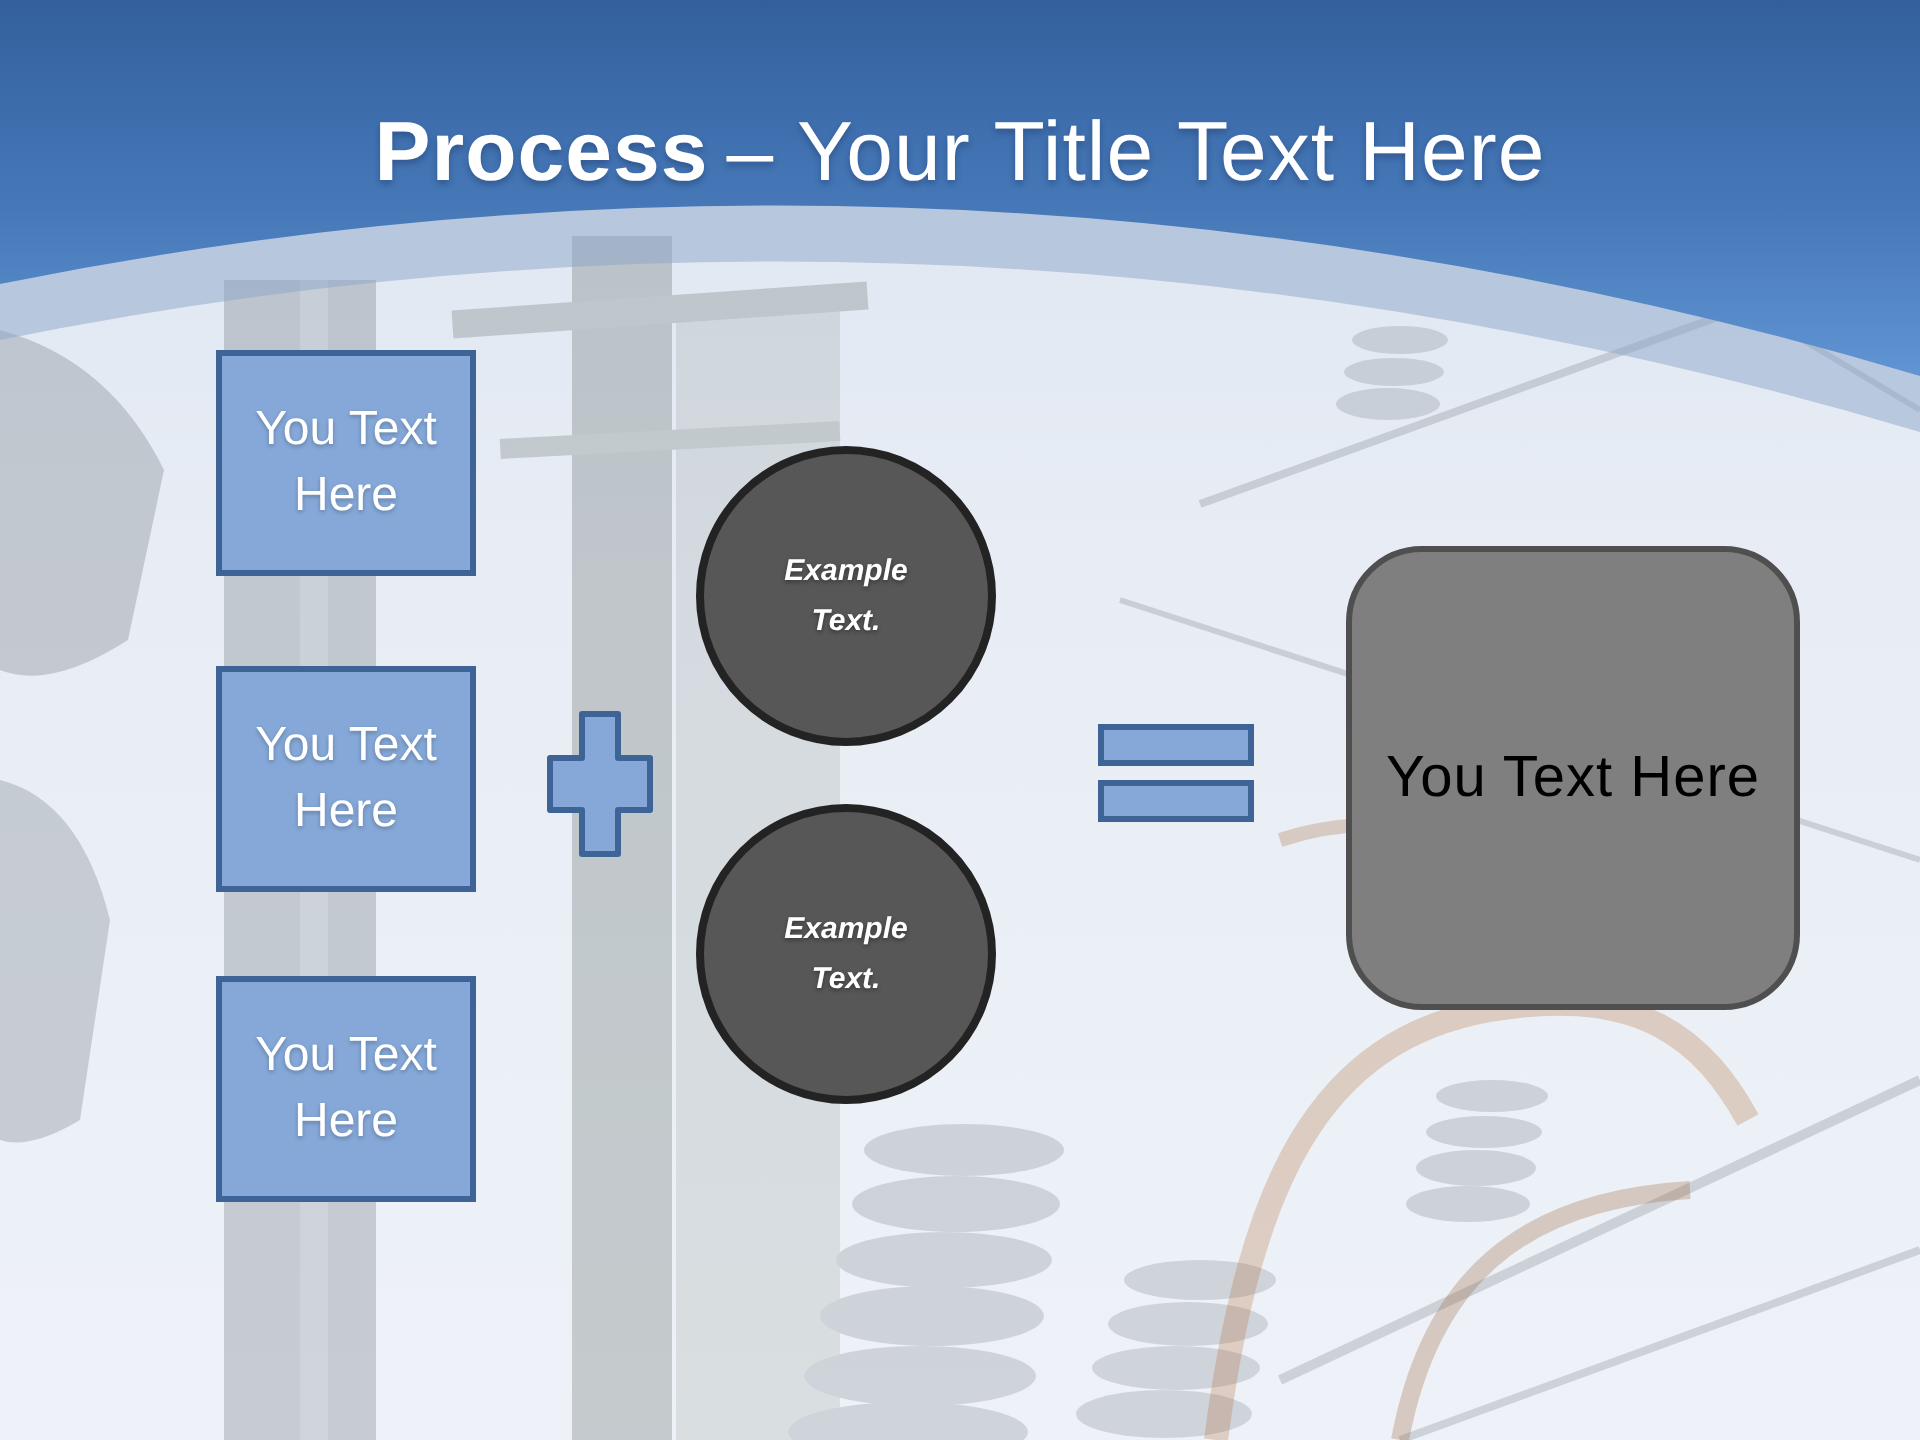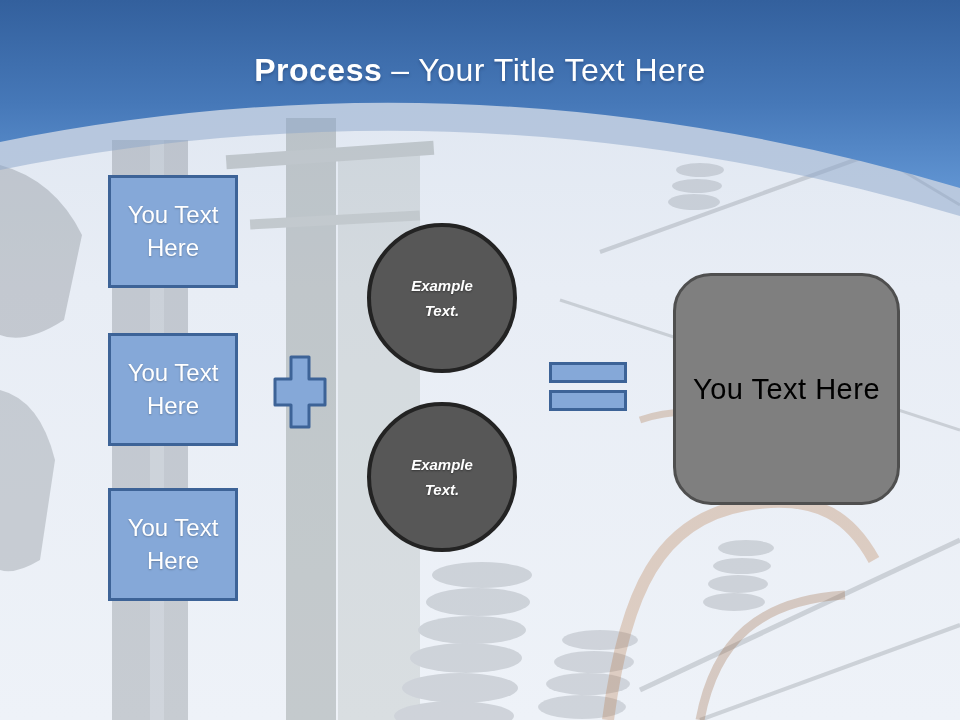--- a/index.html
+++ b/index.html
@@ -7,39 +7,39 @@
     position:relative;width:960px;height:720px;overflow:hidden;
     background:linear-gradient(180deg,#dde5f0 0%,#e8edf5 40%,#eef2f8 100%);
     font-family:"Liberation Sans",sans-serif;
   }
   svg{display:block;}
   .abs{position:absolute;}
   
   #header-svg{position:absolute;top:0;left:0;}
   #slide-title{
     position:absolute;top:52px;left:0;width:960px;text-align:center;
-    color:#ffffff;font-size:32px;letter-spacing:.5px;
+    color:#ffffff;font-size:42px;letter-spacing:.5px;
     text-shadow:0 2px 3px rgba(20,40,80,.35);
   }
   #slide-title .t-bold{font-weight:700;}
   #slide-title .t-rest{font-weight:400;margin-left:9px;}
   
   .input-box{
     position:absolute;left:108px;width:130px;height:113px;box-sizing:border-box;
     background:#85a8d8;border:3px solid #3d6397;
     display:flex;align-items:center;justify-content:center;text-align:center;
     color:#ffffff;font-size:24px;line-height:1.35;
     text-shadow:0 1px 2px rgba(0,0,0,.25);
   }
   #input-box-1{top:175px;}
   #input-box-2{top:333px;}
   #input-box-3{top:488px;}
   
   .process-circle{
-    position:absolute;left:367px;width:150px;height:150px;box-sizing:border-box;
+    position:absolute;left:348px;width:150px;height:150px;box-sizing:border-box;
     background:#575757;border:4px solid #232323;border-radius:50%;
     display:flex;align-items:center;justify-content:center;text-align:center;
     color:#ffffff;font-size:15px;font-weight:700;font-style:italic;line-height:1.7;
     padding:0 34px;text-shadow:0 1px 2px rgba(0,0,0,.4);
   }
   #circle-1{top:223px;}
   #circle-2{top:402px;}
   
   #plus-svg{position:absolute;left:272px;top:352px;}
   .eq-bar{

